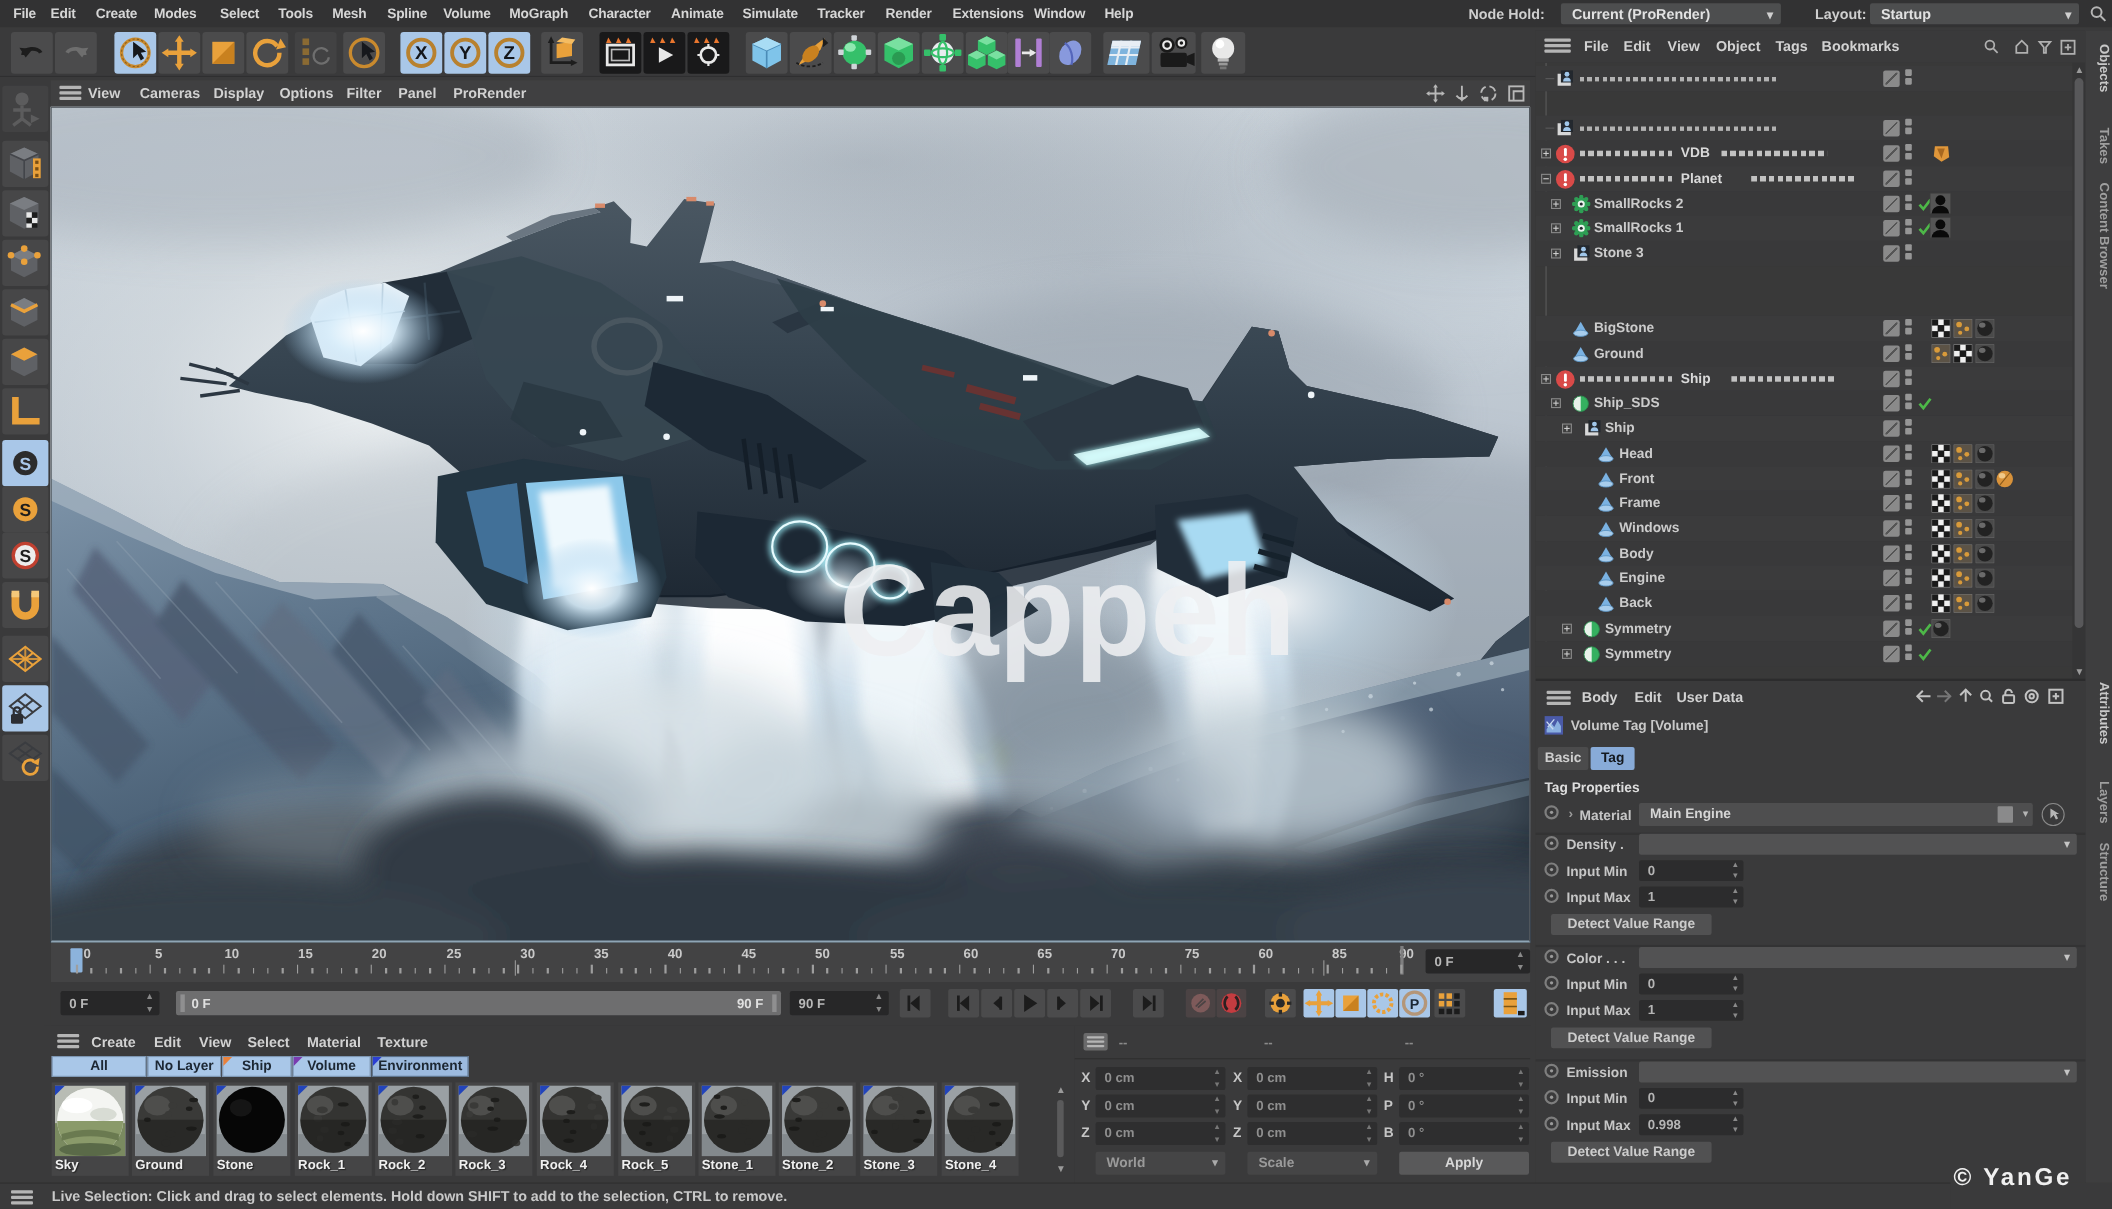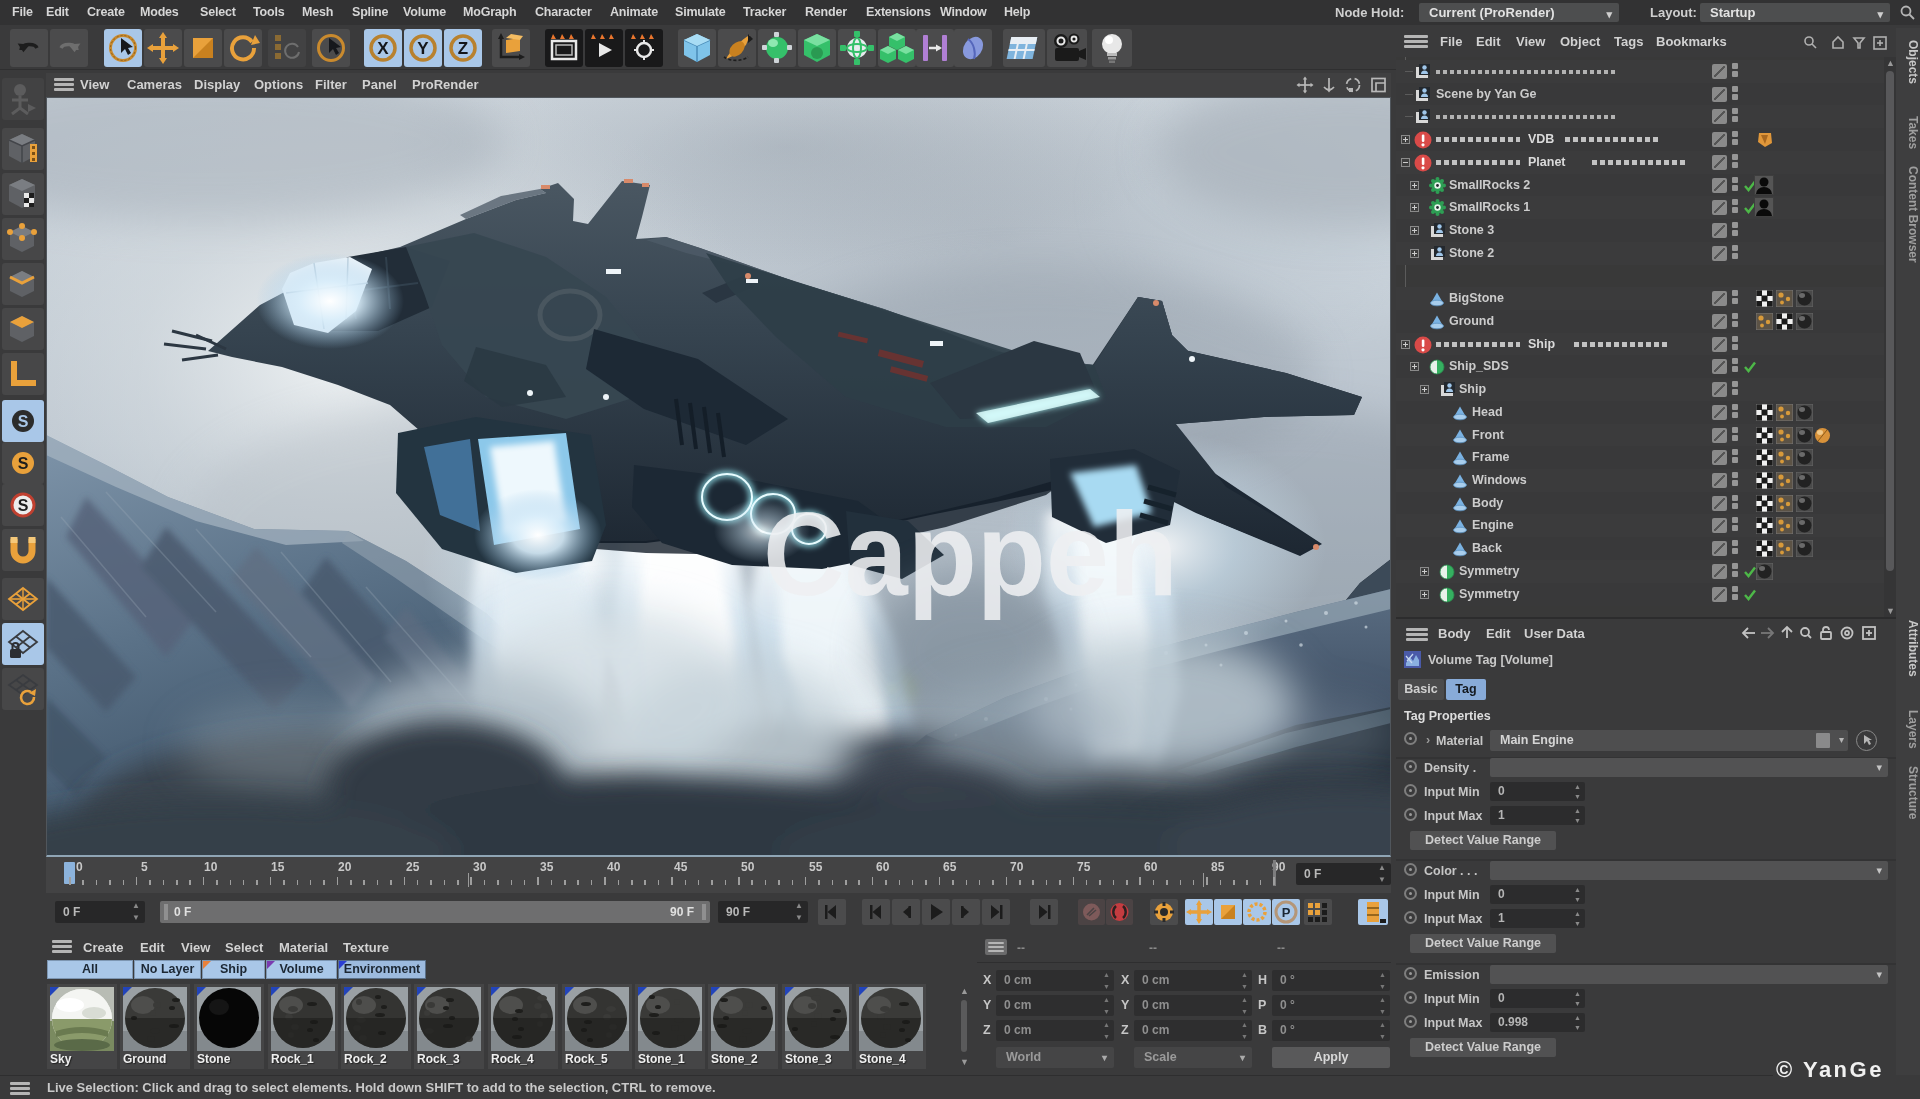--- a/index.html
+++ b/index.html
@@ -1374,35 +1374,20 @@
             <circle cx="10.5" cy="4.5" r="2.2" fill="#9fc6ea"></circle>
             <path d="M 7 11 a 3.5 3.5 0 0 1 7 0 Z" fill="#9fc6ea"></path>
           </svg>
 <div style="position:absolute; left:40px; top:10px; width:182px; height:4px; background:repeating-linear-gradient(90deg,#b2b2b2 0 4px,transparent 4px 7px);"></div>
 <div class="pedit"></div>
 <div class="pdots">
             <i style="top:0"></i>
             <i style="top:8px"></i>
           </div>
 </div>
-<div class="trow" style="top:26px; background:#39393a;">
-<div style="position:absolute; left:9px; top:11px; width:8px; height:1px; background:#5b5b5b;"></div>
-<svg class="ti" style="left:18px; top:3px;" width="17" height="17">
-            <path d="M 2 4 L 2 15 L 14 15 L 14 11 L 6 11 L 6 4 Z" fill="#d8d8d8"></path>
-            <rect x="5" y="1" width="11" height="11" fill="#23282e"></rect>
-            <circle cx="10.5" cy="4.5" r="2.2" fill="#9fc6ea"></circle>
-            <path d="M 7 11 a 3.5 3.5 0 0 1 7 0 Z" fill="#9fc6ea"></path>
-          </svg>
-<span class="nm" style="left:40px;">Scene by Yan Ge</span>
-<div class="pedit"></div>
-<div class="pdots">
-            <i style="top:0"></i>
-            <i style="top:8px"></i>
-          </div>
-</div>
 <div class="trow" style="top:48px; background:#3b3b3c;">
 <div style="position:absolute; left:9px; top:11px; width:8px; height:1px; background:#5b5b5b;"></div>
 <svg class="ti" style="left:18px; top:3px;" width="17" height="17">
             <path d="M 2 4 L 2 15 L 14 15 L 14 11 L 6 11 L 6 4 Z" fill="#d8d8d8"></path>
             <rect x="5" y="1" width="11" height="11" fill="#23282e"></rect>
             <circle cx="10.5" cy="4.5" r="2.2" fill="#9fc6ea"></circle>
             <path d="M 7 11 a 3.5 3.5 0 0 1 7 0 Z" fill="#9fc6ea"></path>
           </svg>
 <div style="position:absolute; left:40px; top:10px; width:182px; height:4px; background:repeating-linear-gradient(90deg,#b2b2b2 0 4px,transparent 4px 7px);"></div>
 <div class="pedit"></div>
@@ -1529,38 +1514,20 @@
             <div style="position:absolute; left:1px; top:3px; width:5px; height:1px; background:#ccc;"></div>
             <div style="position:absolute; left:3px; top:1px; width:1px; height:5px; background:#ccc;"></div>
           </div>
 <svg class="ti" style="left:33px; top:3px;" width="17" height="17">
             <path d="M 2 4 L 2 15 L 14 15 L 14 11 L 6 11 L 6 4 Z" fill="#d8d8d8"></path>
             <rect x="5" y="1" width="11" height="11" fill="#23282e"></rect>
             <circle cx="10.5" cy="4.5" r="2.2" fill="#9fc6ea"></circle>
             <path d="M 7 11 a 3.5 3.5 0 0 1 7 0 Z" fill="#9fc6ea"></path>
           </svg>
 <span class="nm" style="left:53px;">Stone 3</span>
-<div class="pedit"></div>
-<div class="pdots">
-            <i style="top:0"></i>
-            <i style="top:8px"></i>
-          </div>
-</div>
-<div class="trow" style="top:185px; background:#3b3b3c;">
-<div style="position:absolute; left:14px; top:7px; width:9px; height:9px; border:1px solid #8a8a8a; background:#3e3e3e;">
-            <div style="position:absolute; left:1px; top:3px; width:5px; height:1px; background:#ccc;"></div>
-            <div style="position:absolute; left:3px; top:1px; width:1px; height:5px; background:#ccc;"></div>
-          </div>
-<svg class="ti" style="left:33px; top:3px;" width="17" height="17">
-            <path d="M 2 4 L 2 15 L 14 15 L 14 11 L 6 11 L 6 4 Z" fill="#d8d8d8"></path>
-            <rect x="5" y="1" width="11" height="11" fill="#23282e"></rect>
-            <circle cx="10.5" cy="4.5" r="2.2" fill="#9fc6ea"></circle>
-            <path d="M 7 11 a 3.5 3.5 0 0 1 7 0 Z" fill="#9fc6ea"></path>
-          </svg>
-<span class="nm" style="left:53px;">Stone 2</span>
 <div class="pedit"></div>
 <div class="pdots">
             <i style="top:0"></i>
             <i style="top:8px"></i>
           </div>
 </div>
 <div class="trow" style="top:230px; background:#3b3b3c;">
 <svg class="ti" style="left:33px; top:4px;" width="16" height="16">
             <path d="M 8 1.5 L 13.5 11 L 2.5 11 Z" fill="#7ab2e2"></path>
             <ellipse cx="8" cy="12" rx="6.5" ry="2.8" fill="#a8cdec"></ellipse>

